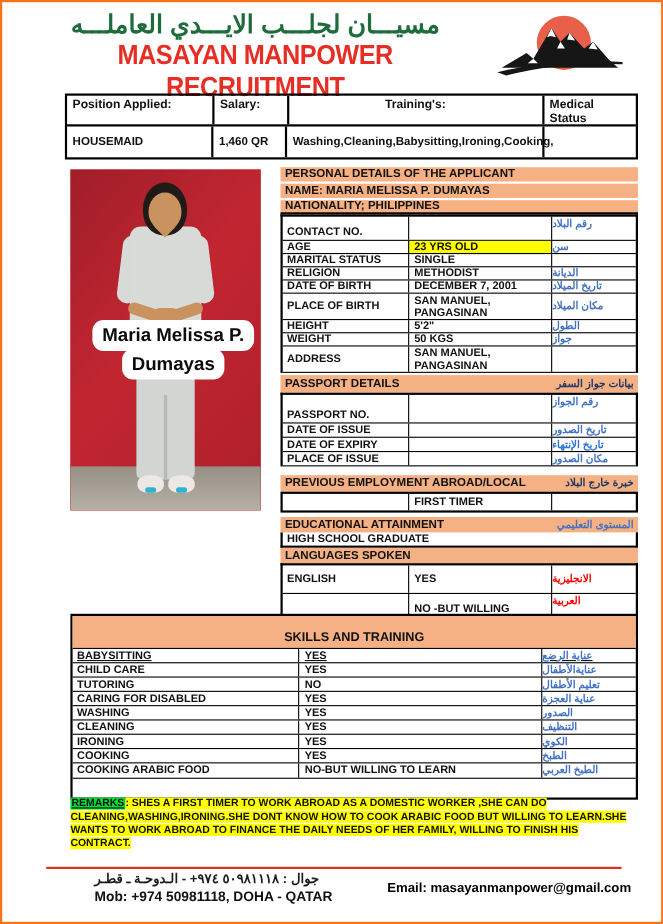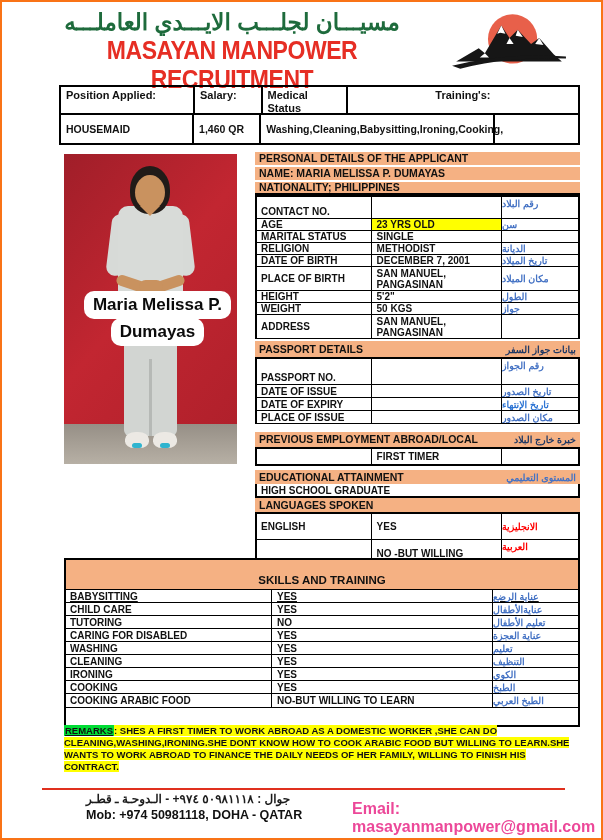--- a/index.html
+++ b/index.html
@@ -86,21 +86,21 @@
   .sk-fill{height:17px;}
   
   .remarks{position:absolute;left:62px;top:723px;width:518px;font-size:9.5px;font-weight:bold;line-height:12px;}
   .rem-label{background:#00DC35;text-decoration:underline;padding:0 1px;}
   .rem-text{background:#FFFF00;}
   
   .f-line{position:absolute;left:40px;top:786px;width:523px;height:2px;background:#E0301E;}
   .f-arabic{position:absolute;left:84px;top:790px;width:240px;direction:rtl;text-align:left;
     font-size:12px;font-weight:bold;color:#1c1c1c;}
   .f-mob{position:absolute;left:84px;top:806px;font-size:12.5px;font-weight:bold;color:#111;}
-  .f-email{position:absolute;left:350px;top:798px;font-size:16px;font-weight:bold;color:#ec4899;}
+  .f-email{position:absolute;left:350px;top:798px;font-size:12px;font-weight:bold;color:#000000;}
 </style>
 </head>
 <body>
 
 <div class="page">
 
   <div class="hdr-arabic">مسيـــان لجلـــب الايـــدي العاملـــه</div>
   <div class="hdr-english">MASAYAN MANPOWER RECRUITMENT</div>
   <svg class="logo" viewBox="0 0 115 66">
     <circle cx="61" cy="31" r="24" fill="#E8604A"></circle>
@@ -110,22 +110,22 @@
     <path d="M34,45 L38,49 29,49 Z" fill="#ffffff"></path>
     <path d="M87,30 L91,37 83,36 Z" fill="#ffffff"></path>
     <path d="M58,30 L62,36 55,36 Z" fill="#ffffff"></path>
     <path d="M2,57 Q55,44 113,48 L113,50 Q55,48 10,60 Z" fill="#161616"></path>
   </svg>
 
   <div class="top-table">
     <div class="tt-row hdr">
       <div class="tt-cell tt-c1">Position Applied:</div>
       <div class="tt-cell tt-c2">Salary:</div>
+      <div class="tt-cell tt-c3">Training's:</div>
       <div class="tt-cell tt-c4">Medical Status</div>
-      <div class="tt-cell tt-c3">Training's:</div>
     </div>
     <div class="tt-row data">
       <div class="tt-cell tt-c1">HOUSEMAID</div>
       <div class="tt-cell tt-c2">1,460 QR</div>
       <div class="tt-cell tt-c3">Washing,Cleaning,Babysitting,Ironing,Cooking,</div>
       <div class="tt-cell tt-c4"></div>
     </div>
   </div>
 
   <div class="photo">
@@ -291,21 +291,21 @@
           <div class="cell arabic">تعليم الأطفال</div>
         </div>
         <div class="trow" style="height: 13px;">
           <div class="cell label">CARING FOR DISABLED</div>
           <div class="cell value">YES</div>
           <div class="cell arabic">عناية العجزة</div>
         </div>
         <div class="trow" style="height: 13px;">
           <div class="cell label">WASHING</div>
           <div class="cell value">YES</div>
-          <div class="cell arabic">تعليم</div>
+          <div class="cell arabic">الصدور</div>
         </div>
         <div class="trow" style="height: 13px;">
           <div class="cell label">CLEANING</div>
           <div class="cell value">YES</div>
           <div class="cell arabic">التنظيف</div>
         </div>
         <div class="trow" style="height: 13px;">
           <div class="cell label">IRONING</div>
           <div class="cell value">YES</div>
           <div class="cell arabic">الكوي</div>

